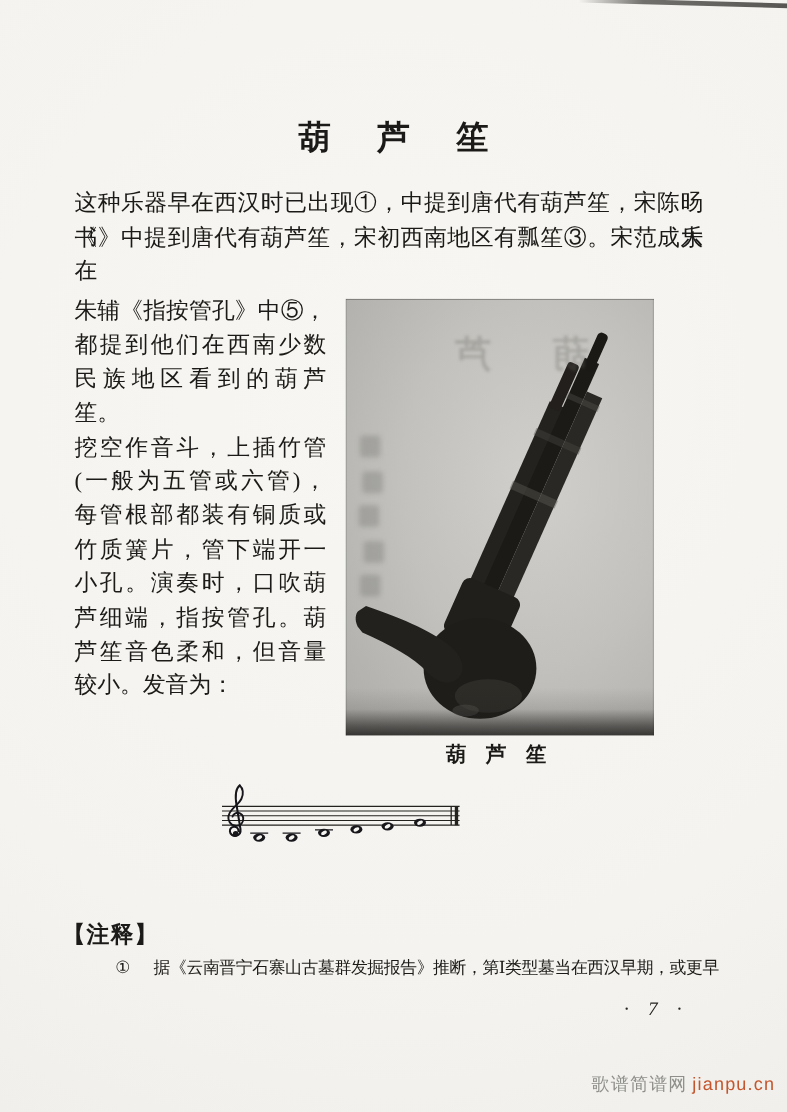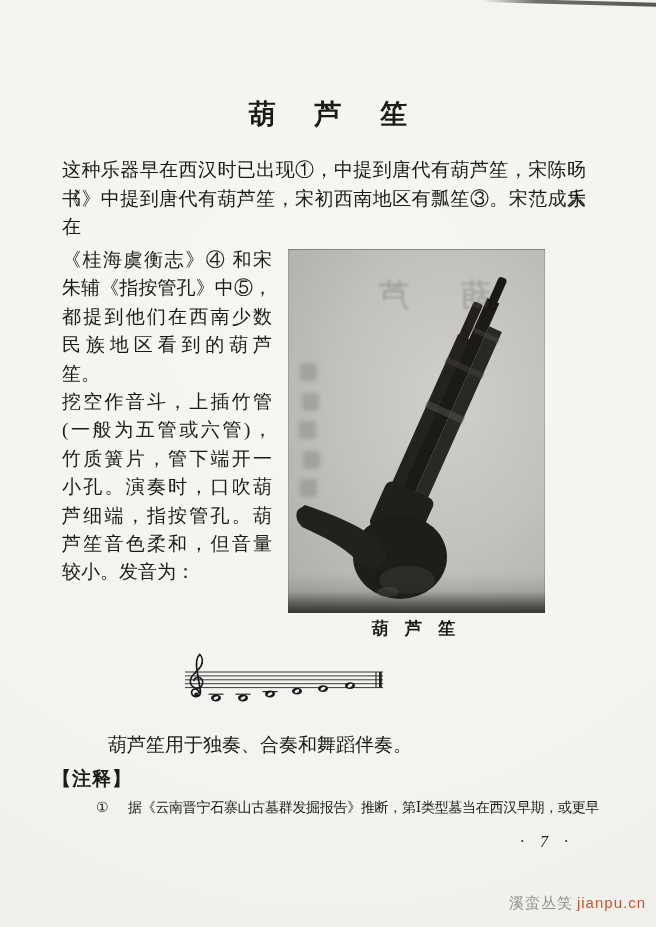--- a/index.html
+++ b/index.html
@@ -91,27 +91,27 @@
   <div class="scan-edge"></div>
 
   <h1 class="title">葫 芦 笙</h1>
 
   <div class="intro">
     <div class="bline j">这种乐器早在西汉时已出现①，中提到唐代有葫芦笙，宋陈旸《乐</div>
     <div class="bline j">书》中提到唐代有葫芦笙，宋初西南地区有瓢笙③。宋范成大在</div>
   </div>
 
   <div class="colblock">
-    <div class="bline j">《桂海虞衡志》④ 和宋</div>
     <div class="bline j">朱辅《指按管孔》中⑤，</div>
     <div class="bline j">都提到他们在西南少数</div>
     <div class="bline j">民族地区看到的葫芦</div>
     <div class="bline">笙。</div>
     <div class="bline j">挖空作音斗，上插竹管</div>
     <div class="bline j">(一般为五管或六管)，</div>
+    <div class="bline j">每管根部都装有铜质或</div>
     <div class="bline j">竹质簧片，管下端开一</div>
     <div class="bline j">小孔。演奏时，口吹葫</div>
     <div class="bline j">芦细端，指按管孔。葫</div>
     <div class="bline j">芦笙音色柔和，但音量</div>
     <div class="bline">较小。发音为：</div>
   </div>
 
   <div class="photo">
     <div class="bleed-top">葫 芦</div>
     <div class="smudge" style="left:12px; top:114px;"></div>
@@ -187,27 +187,26 @@
           <ellipse rx="5" ry="3.4" fill="#17161a"></ellipse>
           <ellipse rx="2.6" ry="1.5" fill="#f5f4f0" transform="rotate(-26)"></ellipse>
         </g>
         <g transform="translate(175,39.6)">
           <ellipse rx="5" ry="3.4" fill="#17161a"></ellipse>
           <ellipse rx="2.6" ry="1.5" fill="#f5f4f0" transform="rotate(-26)"></ellipse>
         </g>
       </svg>
   </div>
 
-  <div class="usage">葫芦笙用于独奏、合奏和舞蹈伴奏。</div>
 
   <div class="notes-header">【注释】</div>
 
   <div class="note-item">
     <span class="note-marker">①</span>
     <span class="note-text">据《云南晋宁石寨山古墓群发掘报告》推断，第Ⅰ类型墓当在西汉早期，或更早</span>
   </div>
 
   <div class="pagenum">· 7 ·</div>
 
   <div class="watermark">
-    <span class="wm-site" style="color: rgb(143, 143, 139);">溪蛮丛笑</span><span class="wm-domain" style="color: rgb(196, 85, 45); margin-top: 27px;">jianpu.cn</span>
+    <span class="wm-site" style="color: rgb(143, 143, 139);">歌谱简谱网</span><span class="wm-domain" style="color: rgb(196, 85, 45); margin-top: 27px;">jianpu.cn</span>
   </div>
 </div>
 
 </body></html>

